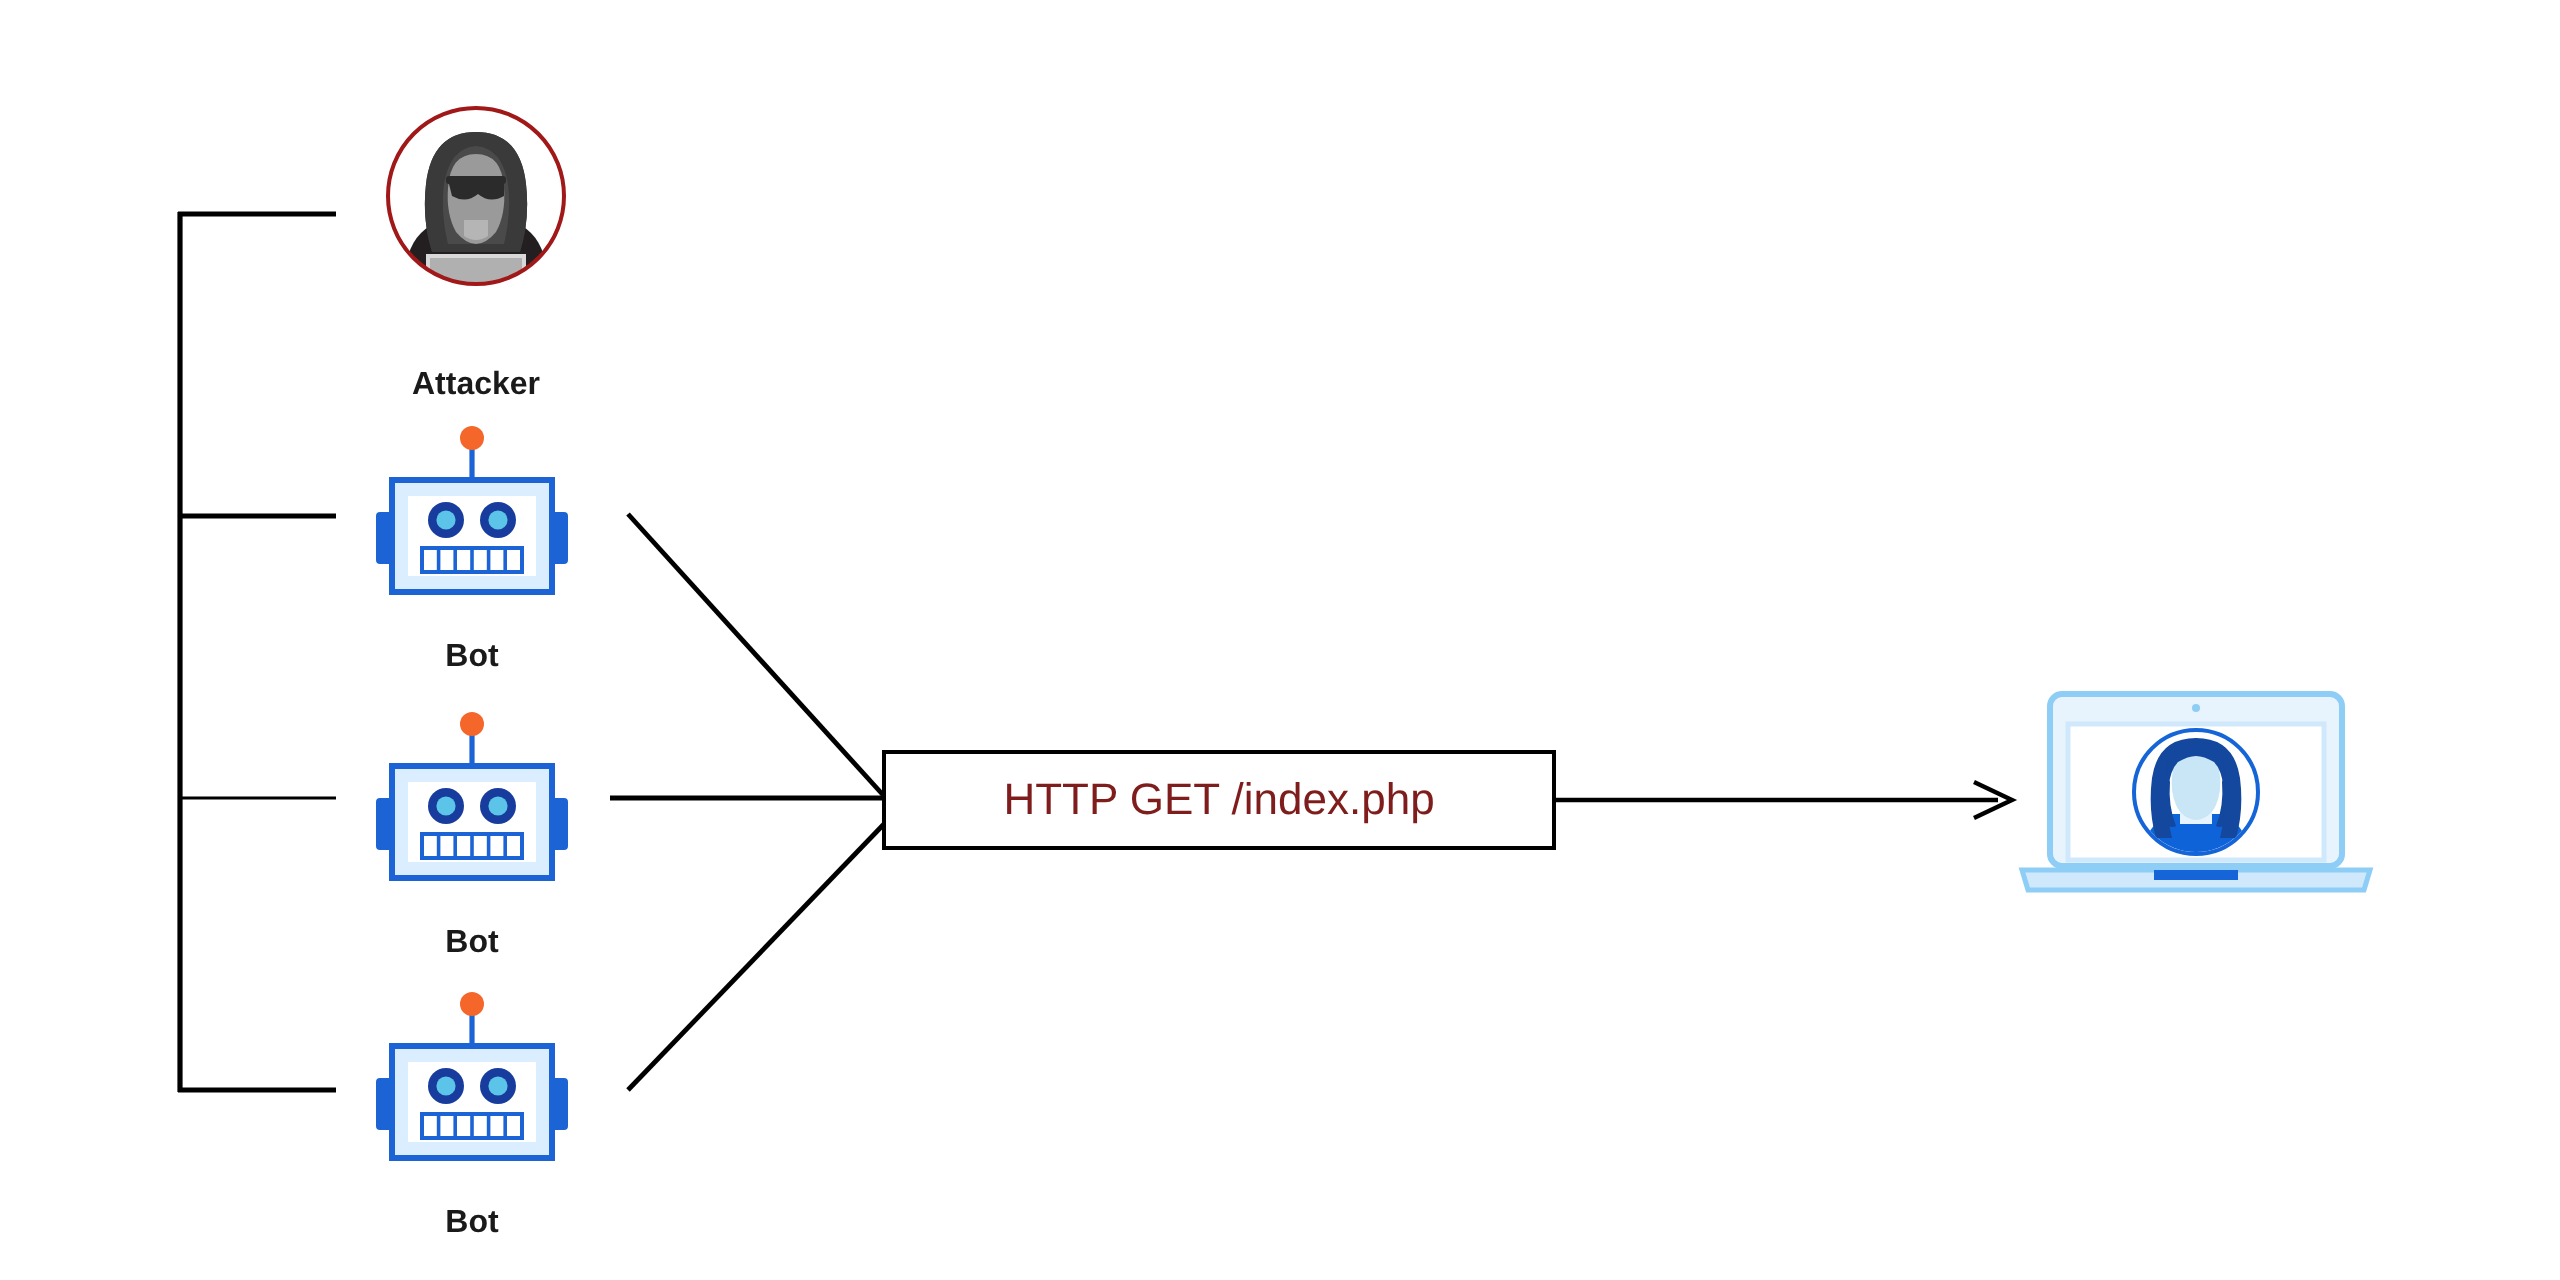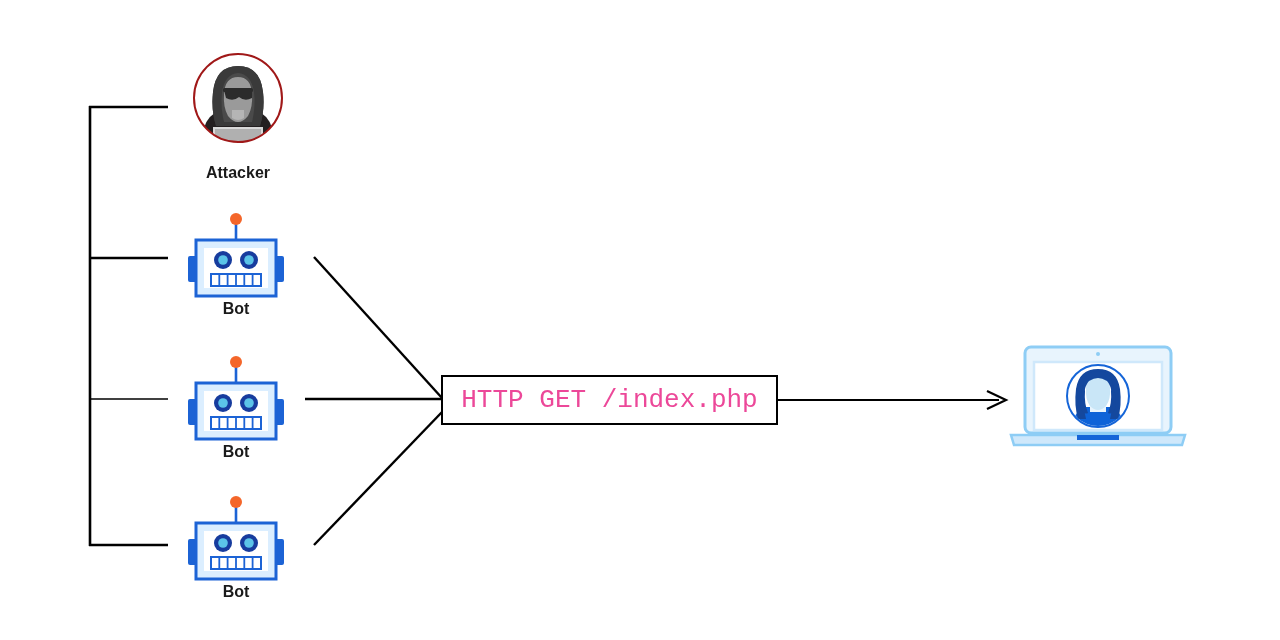--- a/index.html
+++ b/index.html
@@ -29,34 +29,35 @@
   }
   .node-label {
     position: absolute;
     width: 240px;
     text-align: center;
     font-weight: bold;
     font-size: 16px;
     color: #1a1a1a;
     font-family: "Liberation Sans", sans-serif;
     white-space: nowrap;
+    margin-top: 20px;
   }
   .msg-box {
     position: absolute;
     box-sizing: border-box;
     background: #ffffff;
     border: 2px solid #000000;
     display: flex;
     align-items: center;
     justify-content: center;
   }
   .msg-box-text {
-    font-size: 26px;
-    color: #ec4899;
-    font-family: Liberation Mono, monospace;
+    font-size: 22px;
+    color: #7f1d1d;
+    font-family: Liberation Sans, sans-serif;
     white-space: nowrap;
     letter-spacing: 0px;
   }
 </style>
 </head>
 <body>
 
 <div id="canvas">
 
   <svg class="svg-layer" viewBox="0 0 1280 640" xmlns="http://www.w3.org/2000/svg">

